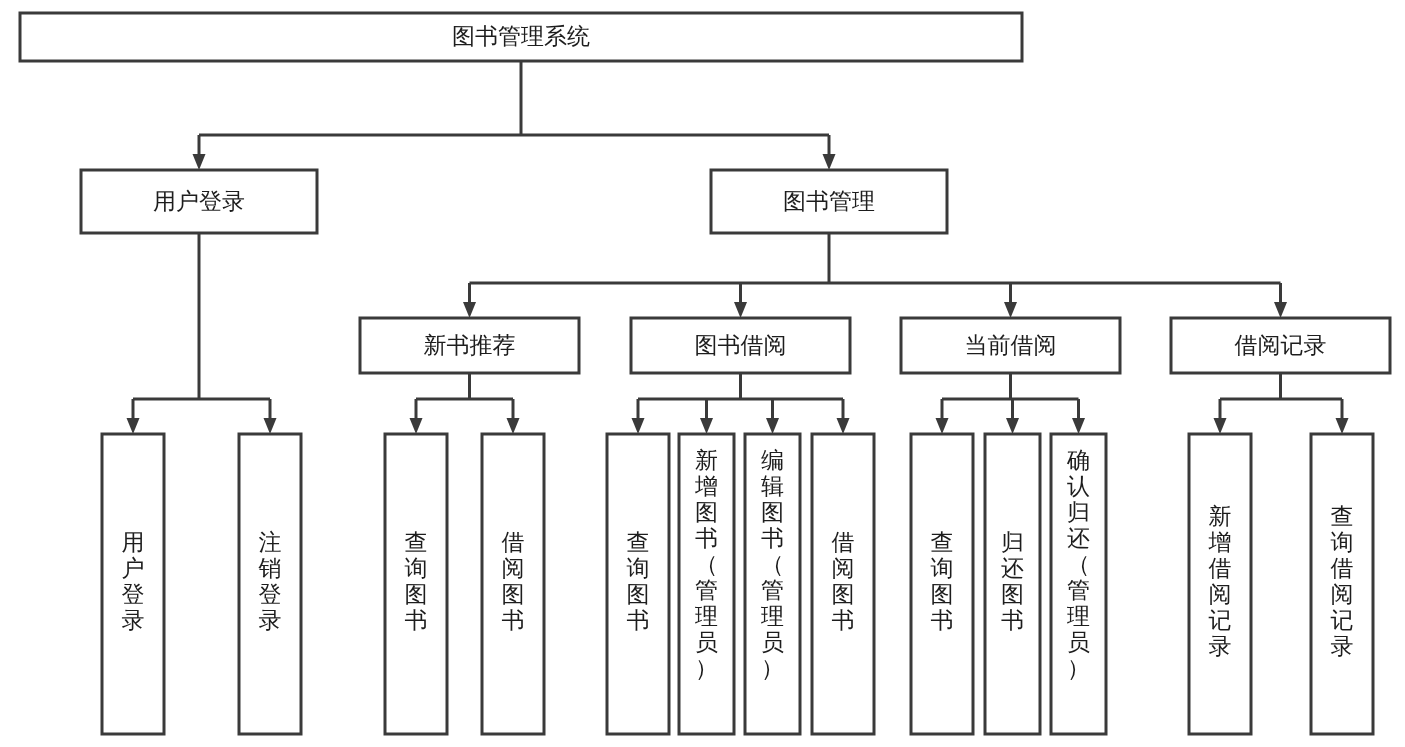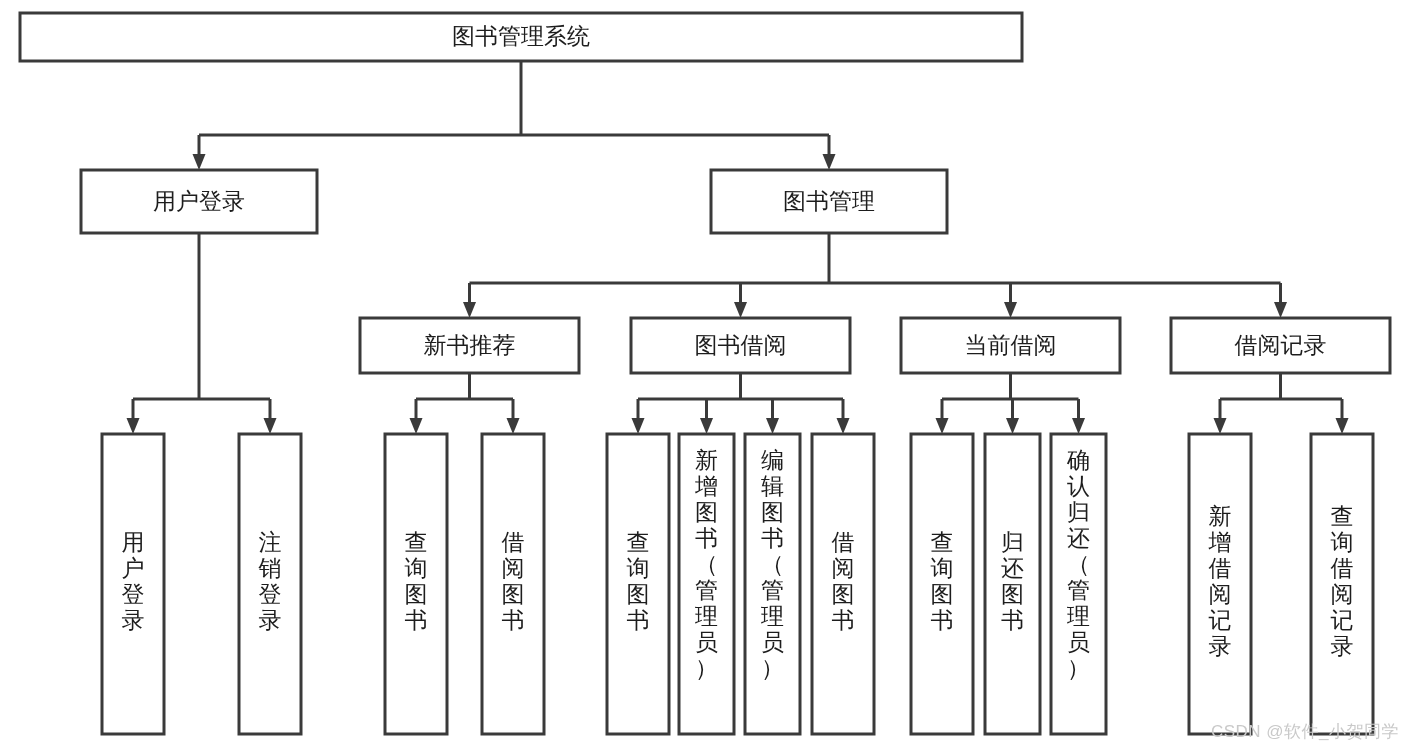--- a/index.html
+++ b/index.html
@@ -215,14 +215,13 @@
         <g>
           <rect x="1189" y="434" width="62" height="300" class="node-box"></rect>
           <text x="1220" class="node-label-v"><tspan x="1220" y="524">新</tspan><tspan x="1220" y="550">增</tspan><tspan x="1220" y="576">借</tspan><tspan x="1220" y="602">阅</tspan><tspan x="1220" y="628">记</tspan><tspan x="1220" y="654">录</tspan></text>
         </g>
         <g>
           <rect x="1311" y="434" width="62" height="300" class="node-box"></rect>
           <text x="1342" class="node-label-v"><tspan x="1342" y="524">查</tspan><tspan x="1342" y="550">询</tspan><tspan x="1342" y="576">借</tspan><tspan x="1342" y="602">阅</tspan><tspan x="1342" y="628">记</tspan><tspan x="1342" y="654">录</tspan></text>
         </g>
       </g>
   </svg>
-  <div class="watermark">CSDN @软件_小贺同学</div>
 </div>
 
 </body></html>

